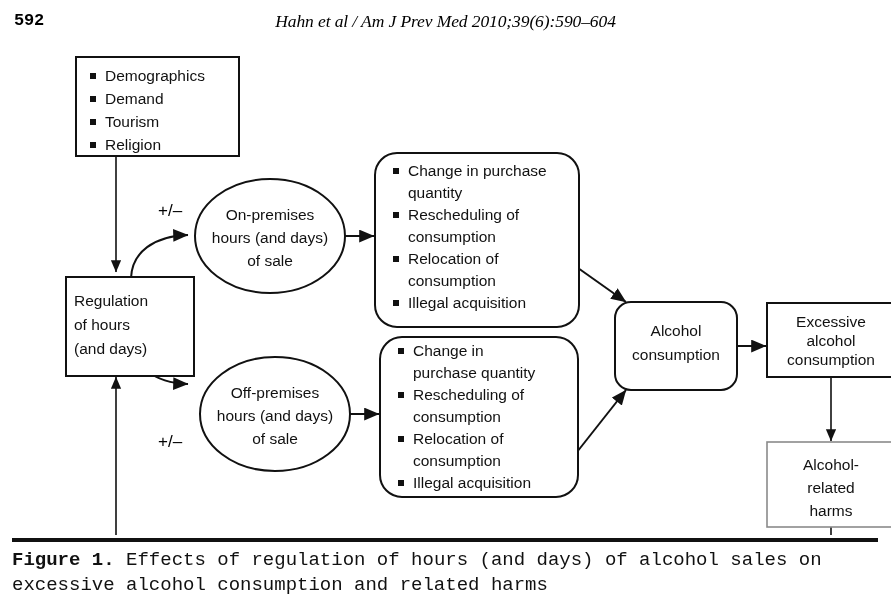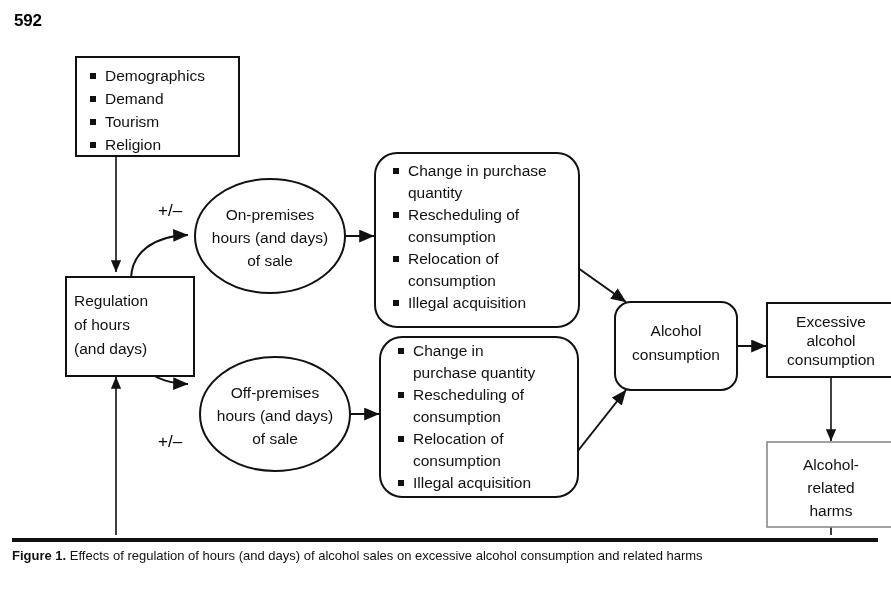--- a/index.html
+++ b/index.html
@@ -19,21 +19,21 @@
   
   #page-header {
     position: absolute;
     left: 0; top: 0;
     width: 891px;
     height: 44px;
   }
   #page-number {
     position: absolute;
     left: 14px; top: 11px;
-    font-family: Liberation Sans, sans-serif;
+    font-family: Liberation Mono, monospace;
     font-weight: bold;
     font-size: 17px;
     letter-spacing: -0.2px;
   }
   #running-head-citation {
     position: absolute;
     left: 0; top: 11px;
     width: 891px;
     text-align: center;
     font-family: "Liberation Serif", serif;
@@ -95,34 +95,35 @@
     position: absolute;
     left: 12px; top: 538px;
     width: 866px;
     height: 4px;
     background: #111111;
   }
   #figure-caption {
     position: absolute;
     left: 12px; top: 548px;
     width: 868px;
-    font-family: Liberation Sans, sans-serif;
-    font-size: 13px;
+    font-family: Liberation Mono, monospace;
+    font-size: 19px;
     line-height: 1.3;
     color: #111111;
   }
   #figure-caption .cap-label {
     font-weight: bold;
   }
 </style>
 </head>
 <body>
 
 <div id="page-header">
   <div id="page-number">592</div>
+  <div id="running-head-citation">Hahn et al / Am J Prev Med 2010;39(6):590–604</div>
 </div>
 
 <div id="figure-area">
 <svg id="figure-svg" width="891" height="495" viewBox="0 0 891 495" xmlns="http://www.w3.org/2000/svg">
 
   <defs>
     <marker id="arrowhead" markerWidth="9" markerHeight="9" refX="7.4" refY="3.2" orient="auto" markerUnits="strokeWidth">
       <path d="M0,0 L7.6,3.2 L0,6.4 z" fill="#111111"></path>
     </marker>
     <marker id="arrowheadthin" markerWidth="9" markerHeight="9" refX="7.4" refY="3.2" orient="auto" markerUnits="strokeWidth">

